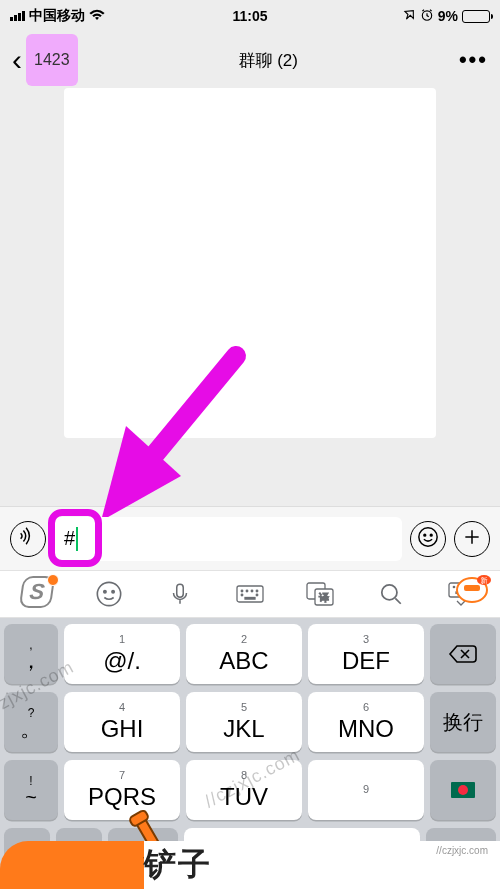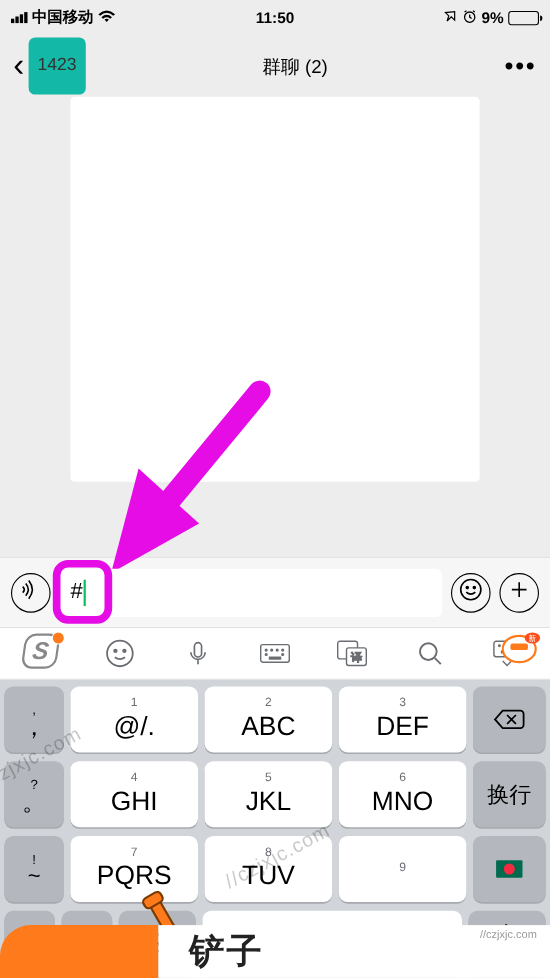--- a/index.html
+++ b/index.html
@@ -14,21 +14,21 @@
 .signal-bars span:nth-child(1){height:4px}.signal-bars span:nth-child(2){height:6px}.signal-bars span:nth-child(3){height:8px}.signal-bars span:nth-child(4){height:10px}
 .wifi { font-size: 14px; }
 .battery { width: 28px; height: 13px; border: 1.5px solid #000; border-radius: 3px; position: relative; }
 .battery::after { content:""; position:absolute; right:-4px; top:3px; width:2px; height:5px; background:#000; border-radius:0 2px 2px 0;}
 .battery-fill { height:100%; background:#000; border-radius:1px; }
 
 
 .nav { height: 56px; display:flex; align-items:center; justify-content:space-between; padding:0 12px; background:#ededed; }
 .nav-left { display:flex; align-items:center; gap:4px; }
 .back-chevron { font-size: 30px; font-weight: 300; line-height: 1; }
-.badge { background:#14b8a6; color:#333; border-radius:6px; padding:17px 8px; font-size:16px; font-weight: 500; }
+.badge { background:#f0abfc; color:#333; border-radius:6px; padding:17px 8px; font-size:16px; font-weight: 500; }
 .nav-title { font-size:17px; font-weight:500; color:#000; }
 .more-dots { font-size: 22px; font-weight:700; letter-spacing:2px; }
 
 
 .chat-body { position:relative; height: 418px; background:#ededed; }
 .msg-block { position:absolute; left:64px; top:0; width:372px; height:350px; background:#fff; border-radius:4px; }
 .annotation-arrow { position:absolute; left:86px; top:248px; pointer-events:none; }
 
 
 .input-bar { height:64px; background:#f6f6f6; border-top:1px solid #ddd; display:flex; align-items:center; padding:0 10px; gap:8px; }
@@ -62,21 +62,21 @@
 .space-key svg { width:28px; height:28px; }
 .flag { width:24px; height:16px; background:#006a4e; display:inline-block; position:relative; border-radius:1px; }
 .flag::after{content:"";position:absolute;left:7px;top:3px;width:10px;height:10px;border-radius:50%;background:#f42a41;}
 
 
 .wm { position:absolute; font-size:18px; font-weight:400; color:rgba(0,0,0,0.22); transform:rotate(-28deg); pointer-events:none; letter-spacing:1px; }
 
 
 .brand-bar { position:absolute; left:0; bottom:0; width:100%; height:48px; display:flex; align-items:center; }
 .brand-orange { background:#ff7a1a; height:48px; width:144px; border-radius:28px 0 0 0; }
-.brand-text { background:#fff; height:48px; flex:1; display:flex; align-items:center; font-size:32px; font-weight:800; letter-spacing:2px; padding-left:28px; color:#222; font-family:"STHeiti","Microsoft YaHei",sans-serif; position:relative; }
+.brand-text { background:#fff; height:48px; flex:1; display:flex; align-items:center; font-size:32px; font-weight:800; letter-spacing:2px; padding-left:0; color:#222; font-family:"STHeiti","Microsoft YaHei",sans-serif; position:relative; }
 .brand-text .thin { font-weight:300; }
 .brand-url { font-size:10px; color:#999; position:absolute; right:12px; top:4px; letter-spacing:0; font-weight:400;}
 .shovel { position:absolute; left:116px; bottom:4px; }
 
 </style>
 </head>
 <body>
 
 <div class="status-bar">
   <div class="status-left">
@@ -86,21 +86,21 @@
         <span></span>
         <span></span>
       </span>
     <span>中国移动</span>
     <span class="wifi">
       <svg width="16" height="12" viewBox="0 0 16 12">
           <path d="M8 11 L6 8.8 Q8 7.2 10 8.8 Z M3.2 6.6 Q8 2.4 12.8 6.6 L11.2 8.1 Q8 5.4 4.8 8.1 Z M0.4 3.9 Q8 -2.6 15.6 3.9 L14 5.4 Q8 0 2 5.4 Z" fill="#000"></path>
         </svg>
     </span>
   </div>
-  <div class="status-time">11:50</div>
+  <div class="status-time">11:05</div>
   <div class="status-right">
     <span>
       <svg width="13" height="13" viewBox="0 0 24 24">
           <path d="M12 2 L22 12 L14 12 L14 22 L10 14 L2 14 Z" transform="rotate(45 12 12)" fill="none" stroke="#000" stroke-width="2"></path>
         </svg>
     </span>
     <span>
       <svg width="14" height="14" viewBox="0 0 24 24">
           <circle cx="12" cy="13" r="8" fill="none" stroke="#000" stroke-width="2"></circle>
           <path d="M12 9v4l3 2M4 5l3-2M20 5l-3-2" stroke="#000" stroke-width="2" fill="none"></path>

